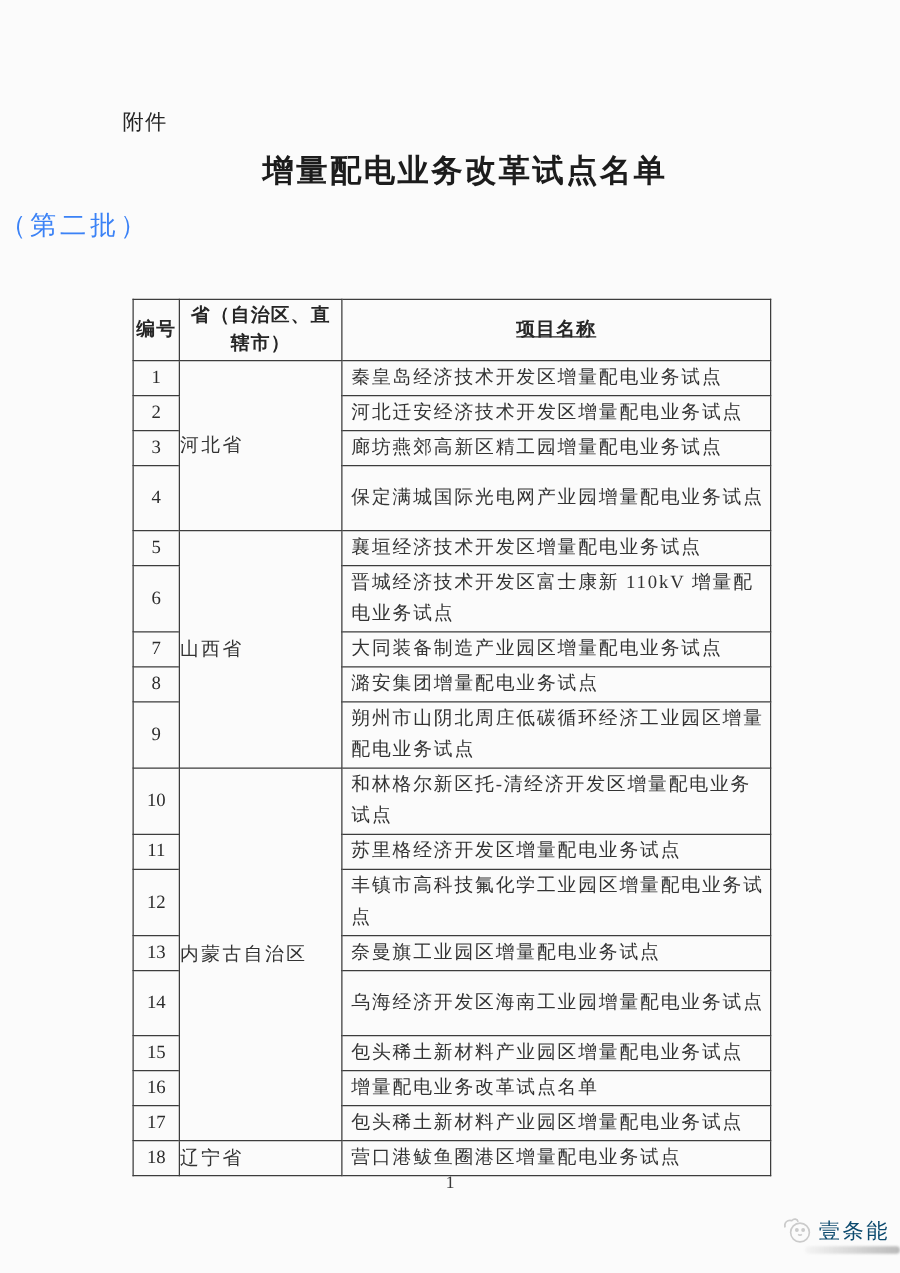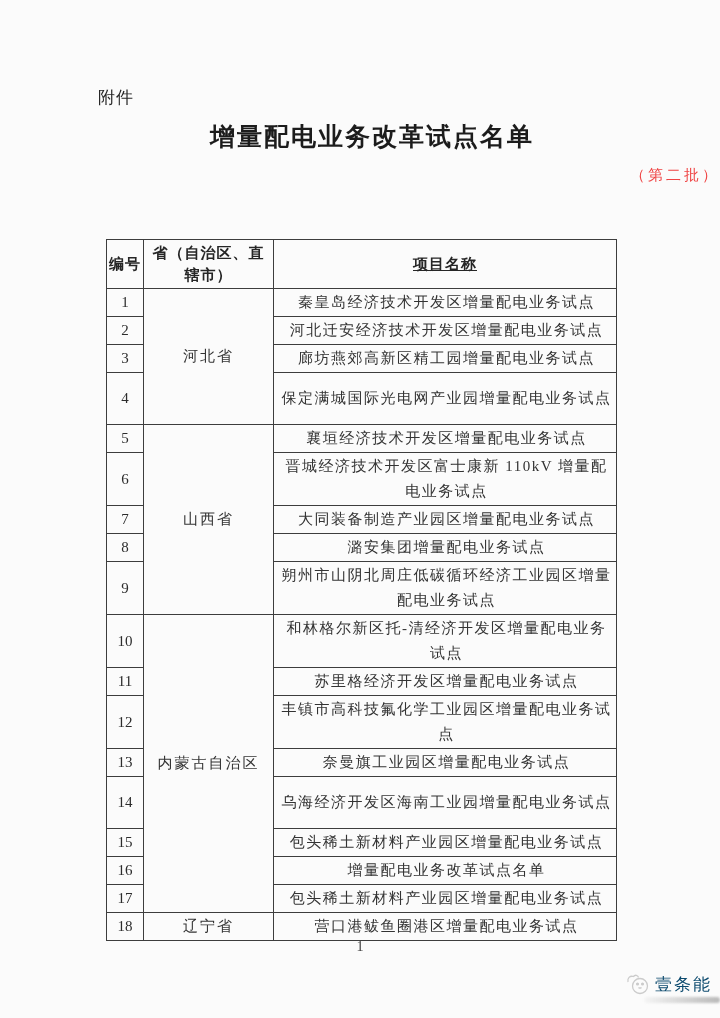--- a/index.html
+++ b/index.html
@@ -32,24 +32,24 @@
     font-weight: bold;
     letter-spacing: 2px;
     color: #1c1c1c;
     padding-left: 24px;
   }
   .doc-subtitle {
     position: absolute;
     left: 0;
     top: 166px;
     width: 100%;
-    text-align: right;
-    font-size: 15px;
+    text-align: left;
+    font-size: 21px;
     letter-spacing: 3px;
-    color: #ef4444;
+    color: #3b82f6;
   }
   table.pilot {
     position: absolute;
     left: 106px;
     top: 239px;
     width: 510px;
     border-collapse: collapse;
     table-layout: fixed;
     font-size: 15px;
     color: #333;
@@ -71,26 +71,25 @@
   th.col-prov { width: 130px; }
   th.col-proj { width: 343px; text-decoration: underline; }
   table.pilot td { height: 25px; }
   table.pilot tr.tall td { height: 52px; }
   td.no {
     text-align: center;
     letter-spacing: 0;
     color: #2c2c2c;
   }
   td.prov {
-    text-align: center;
     letter-spacing: 2px;
     color: #333;
   }
   td.proj {
-    text-align: center;
+    text-align: left;
     padding: 1px 4px 1px 7px;
     line-height: 25px;
     letter-spacing: 1.5px;
     word-break: break-all;
   }
   .page-number {
     position: absolute;
     left: 0;
     top: 939px;
     width: 100%;

